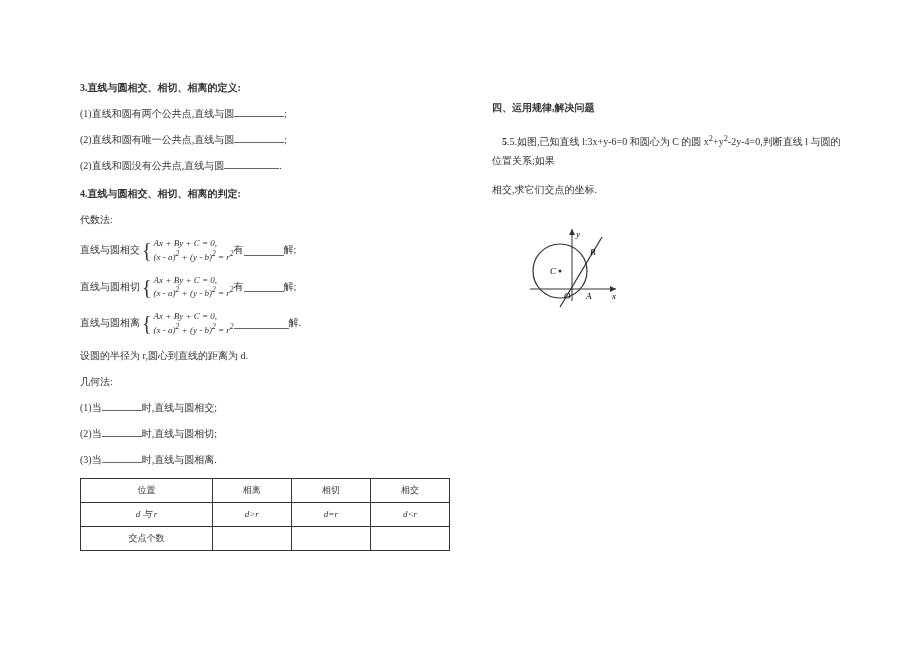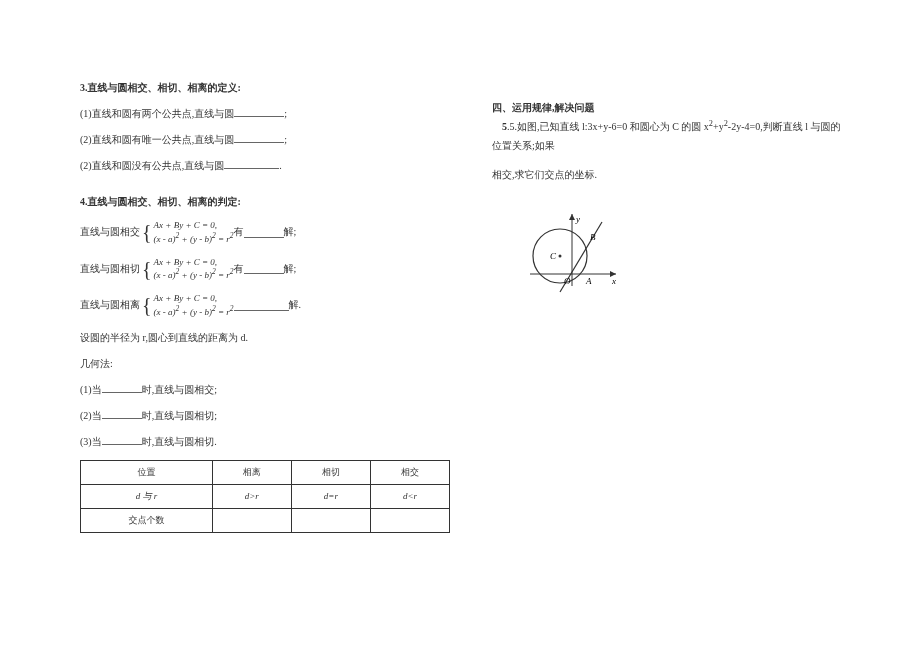--- a/index.html
+++ b/index.html
@@ -75,22 +75,23 @@
     </div>
 
     <div class="line">
       <span>(2)直线和圆有唯一公共点,直线与圆</span><span class="blank"></span><span>;</span>
     </div>
 
     <div class="line">
       <span>(2)直线和圆没有公共点,直线与圆</span><span class="blank blank-med"></span><span>.</span>
     </div>
 
-    <div class="line bold" style="margin-top:20px;">4.直线与圆相交、相切、相离的判定:</div>
+    <div class="line bold" style="margin-top:12px;">4.直线与圆相交、相切、相离的判定:</div>
 
+    <div class="line">代数法:</div>
 
     <div class="formula-row">
       <span>直线与圆相交</span>
       <span class="brace">{</span>
       <span class="stack">
         <span class="stack-line">Ax + By + C = 0,</span><br>
         <span class="stack-line"><span>(x - a)</span><sup>2</sup><span> + (y - b)</span><sup>2</sup><span> = r</span><sup>2</sup></span>
       </span>
       <span>有</span>
         <span class="blank blank-short"></span>
@@ -124,21 +125,21 @@
 
     <div class="line" style="margin-top:4px;">几何法:</div>
 
     <div class="line">
       <span>(1)当</span><span class="blank blank-short"></span><span>时,直线与圆相交;</span>
     </div>
     <div class="line">
       <span>(2)当</span><span class="blank blank-short"></span><span>时,直线与圆相切;</span>
     </div>
     <div class="line">
-      <span>(3)当</span><span class="blank blank-short"></span><span>时,直线与圆相切.</span>
+      <span>(3)当</span><span class="blank blank-short"></span><span>时,直线与圆相离.</span>
     </div>
 
     <table class="grid">
       <tbody>
           <tr>
         <td>位置</td>
         <td>相离</td>
         <td>相切</td>
         <td>相交</td>
       </tr>
@@ -152,21 +153,21 @@
         <td>交点个数</td>
         <td></td>
         <td></td>
         <td></td>
       </tr>
     </tbody>
       </table>
   </div>
 
   <div class="col col-right">
-    <div class="line bold" style="margin-top:20px;margin-bottom:0;">四、运用规律,解决问题</div>
+    <div class="line bold" style="margin-top:20px;margin-bottom:15px;">四、运用规律,解决问题</div>
 
     <div class="line" style="text-indent:1em;line-height:1.9;">
       <span class="bold">5</span>.<span>5.如图,已知直线 l:3x+y-6=0 和圆心为 C 的圆 x</span><sup>2</sup><span>+y</span><sup>2</sup><span>-2y-4=0,判断直线 l 与圆的位置关系;如果</span>
     </div>
     <div class="line" style="line-height:1.9;">相交,求它们交点的坐标.</div>
 
     <div class="diagram-wrap">
       <svg class="circ" width="110" height="90" viewBox="0 0 110 90">
         <line x1="60" y1="0" x2="60" y2="72" stroke="#333" stroke-width="1"></line>
         <polygon points="60,0 57,6 63,6" fill="#333"></polygon>

